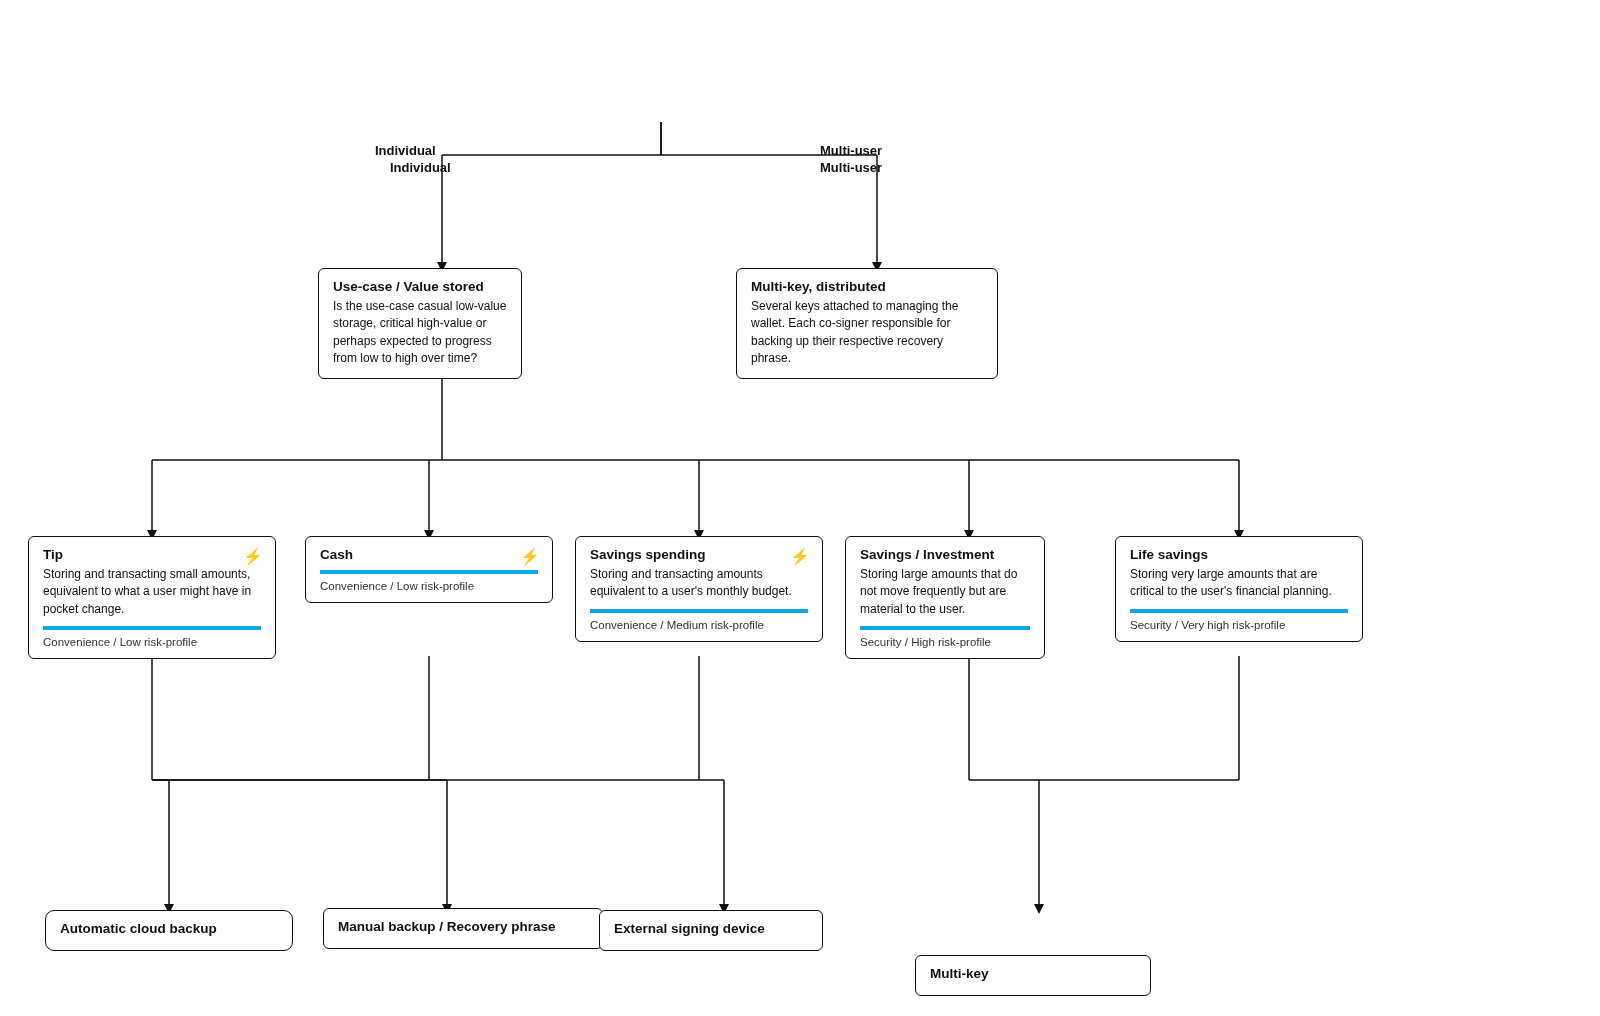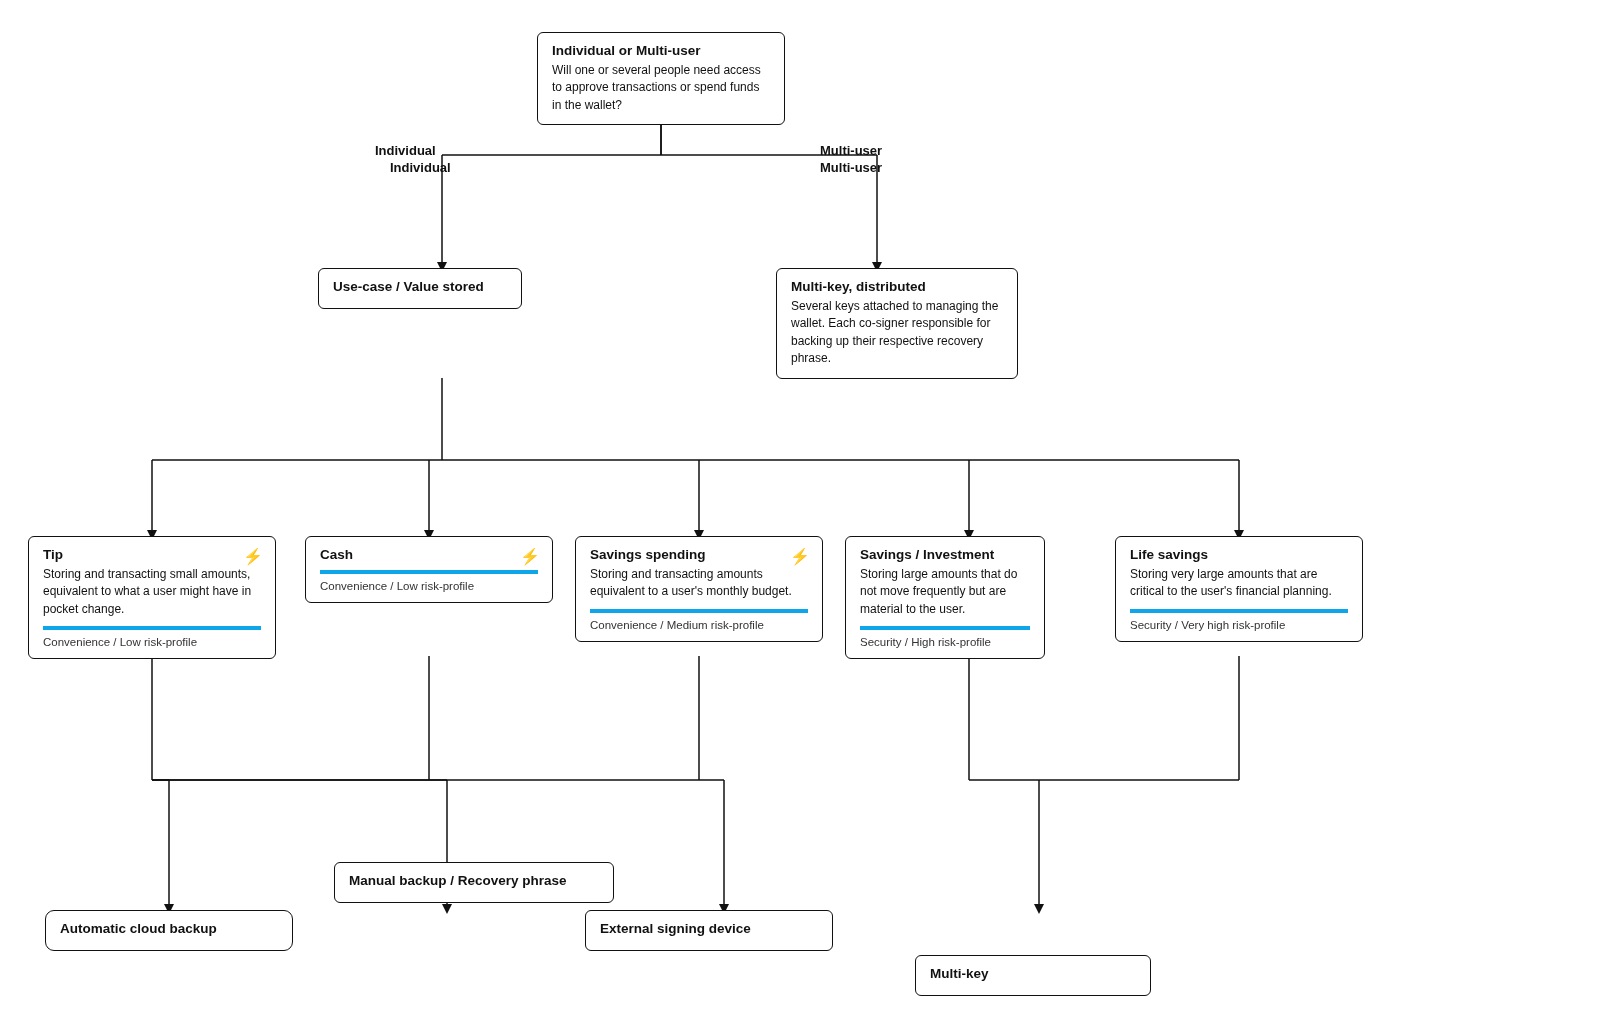--- a/index.html
+++ b/index.html
@@ -132,34 +132,31 @@
 
     <line x1="1039" y1="780" x2="1039" y2="910"></line>
     <polygon points="1034,904 1039,914 1044,904" fill="#111"></polygon>
 
   </svg>
 
   <div class="label-text" style="left:390px; top:160px;">Individual</div>
 
   <div class="label-text" style="left:820px; top:160px;">Multi-user</div>
 
-  <div class="node" style="left:537px; top:32px; width:248px;">
-    <div class="node-title">Individual or Multi-user</div>
-    <div class="node-desc">Will one or several people need access to approve transactions or spend funds in the wallet?</div>
-  </div>
 
   <div style="position:absolute; left:375px; top:143px; font-weight:700; font-size:13px;">Individual</div>
 
   <div style="position:absolute; left:820px; top:143px; font-weight:700; font-size:13px;">Multi-user</div>
 
   <div class="node" style="left:318px; top:268px; width:204px;">
     <div class="node-title">Use-case / Value stored</div>
-  </div>
-
-  <div class="node" style="left:776px; top:268px; width:242px;">
+    <div class="node-desc">Is the use-case casual low-value storage, critical high-value or perhaps expected to progress from low to high over time?</div>
+  </div>
+
+  <div class="node" style="left:736px; top:268px; width:262px;">
     <div class="node-title">Multi-key, distributed</div>
     <div class="node-desc">Several keys attached to managing the wallet. Each co-signer responsible for backing up their respective recovery phrase.</div>
   </div>
 
   <div class="node" style="left:28px; top:536px; width:248px; position:absolute;">
     <span class="lightning">⚡</span>
     <div class="node-title">Tip</div>
     <div class="node-desc">Storing and transacting small amounts, equivalent to what a user might have in pocket change.</div>
     <div class="node-footer">Convenience / Low risk-profile</div>
   </div>
@@ -186,25 +183,25 @@
   <div class="node" style="left:1115px; top:536px; width:248px; position:absolute;">
     <div class="node-title">Life savings</div>
     <div class="node-desc">Storing very large amounts that are critical to the user's financial planning.</div>
     <div class="node-footer">Security / Very high risk-profile</div>
   </div>
 
   <div class="node" style="left:45px; top:910px; width:248px; position:absolute;border-radius:9px;">
     <div class="node-title">Automatic cloud backup</div>
   </div>
 
-  <div class="node" style="left:323px; top:862px; width:280px; position:absolute;margin-left:11px;">
+  <div class="node" style="left:323px; top:908px; width:280px; position:absolute;">
     <div class="node-title">Manual backup / Recovery phrase</div>
   </div>
 
-  <div class="node" style="left:585px; top:910px; width:248px; position:absolute;">
+  <div class="node" style="left:599px; top:910px; width:224px; position:absolute;">
     <div class="node-title">External signing device</div>
   </div>
 
   <div class="node" style="left:915px; top:955px; width:236px; position:absolute;">
     <div class="node-title">Multi-key</div>
   </div>
 
 </div>
 
 </body></html>

